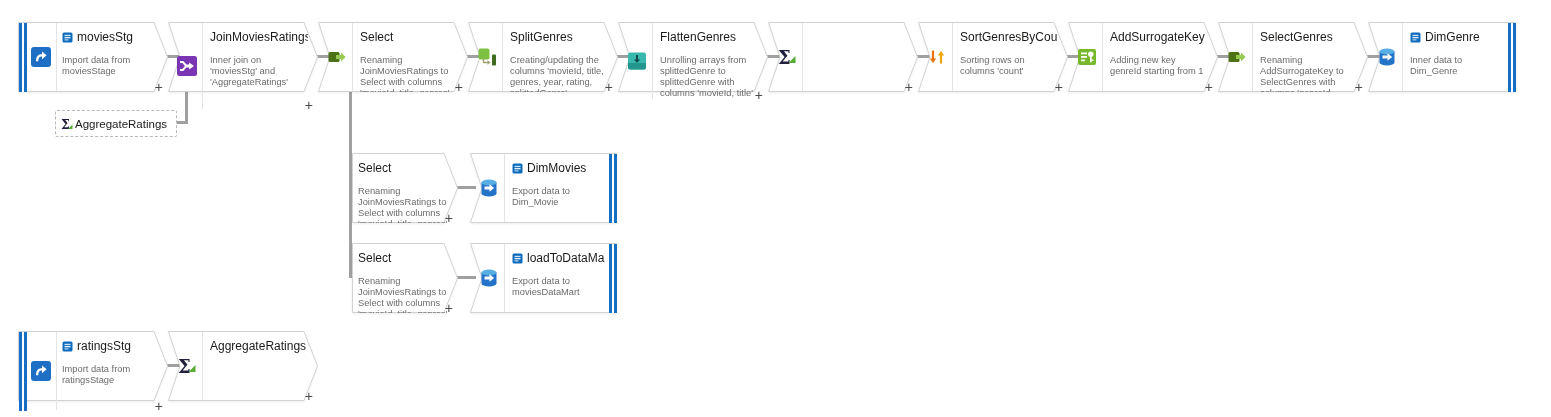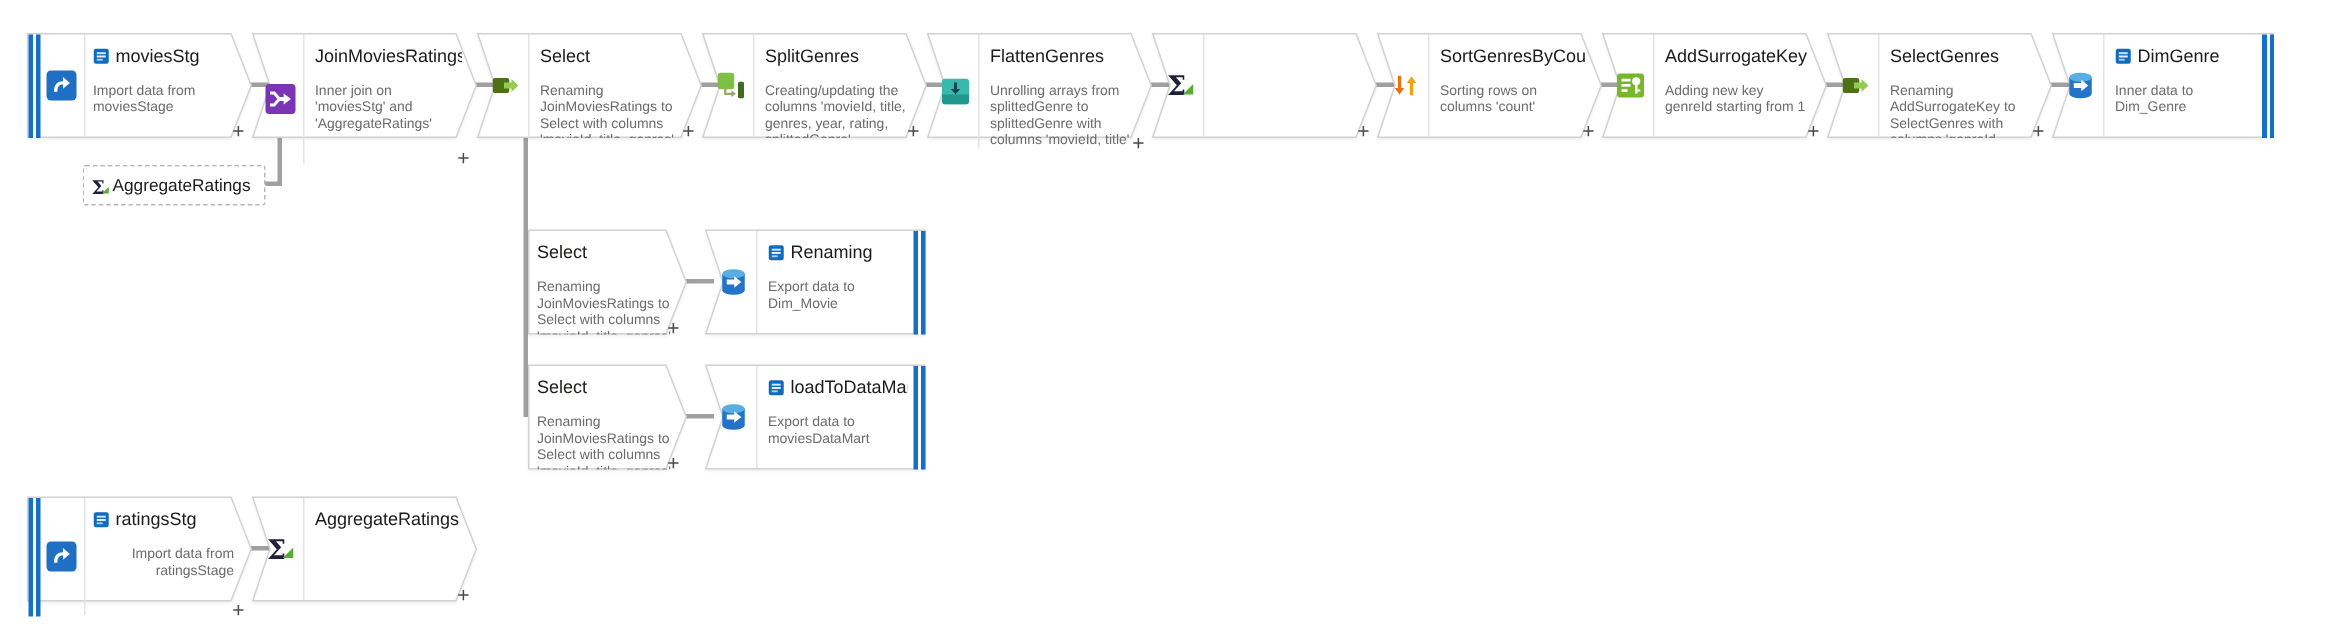--- a/index.html
+++ b/index.html
@@ -278,21 +278,21 @@
       <div class="content">
       <div class="title-row">
           <span style="display:flex">
             <svg width="11" height="11" viewBox="0 0 11 11" style="flex:0 0 auto">
               <rect x="0.5" y="0.5" width="10" height="10" rx="1.5" fill="#0f6cbd"></rect>
               <rect x="2.5" y="2.8" width="6" height="1.3" fill="#cfe6f8"></rect>
               <rect x="2.5" y="5" width="6" height="1.3" fill="#ffffff" opacity="0.9"></rect>
               <rect x="2.5" y="7.2" width="4" height="1.3" fill="#ffffff" opacity="0.65"></rect>
             </svg>
           </span>
-          <span>Renaming</span>
+          <span>DimMovies</span>
       </div>
       <div class="desc">Export data to Dim_Movie</div>
     </div>
     </div>
     <div class="node branch" style="left: 352px; top: 243px; width: 106px; height: 70px;">
       <svg class="shape" width="106" height="70">
         <path d="M0.5,0.5 H92 L105.5,35 L92,69.5 H0.5 Z" fill="#ffffff" stroke="#d2d2d2" stroke-width="1"></path>
       </svg>
       <div class="content">
       <div class="title-row">
@@ -321,21 +321,21 @@
               <rect x="2.5" y="2.8" width="6" height="1.3" fill="#cfe6f8"></rect>
               <rect x="2.5" y="5" width="6" height="1.3" fill="#ffffff" opacity="0.9"></rect>
               <rect x="2.5" y="7.2" width="4" height="1.3" fill="#ffffff" opacity="0.65"></rect>
             </svg>
           </span>
           <span>loadToDataMart</span>
       </div>
       <div class="desc">Export data to moviesDataMart</div>
     </div>
     </div>
-    <div class="node source" style="left: 18px; top: 331px; width: 150px; height: 80px; text-align: right;">
+    <div class="node source" style="left: 18px; top: 331px; width: 150px; height: 80px;">
       <svg class="shape" width="150" height="70">
         <path d="M0.5,0.5 H136 L149.5,35 L136,69.5 H0.5 Z" fill="#ffffff" stroke="#d2d2d2" stroke-width="1"></path>
       </svg>
       <div class="bars"></div>
       <div class="divider"></div>
       <div class="icon-slot"><svg width="22" height="22" viewBox="0 0 22 22">
           <rect x="1" y="1" width="20" height="20" rx="3" fill="#1f6fc5"></rect>
           <path d="M6 15.2 C6 10 8.6 8.2 12 8.2 L12 5.4 L16.6 9.3 L12 13.2 L12 10.4 C9.6 10.4 8.3 11.6 8.3 15.2 Z" fill="#fff"></path>
         </svg></div>
       <div class="content">

